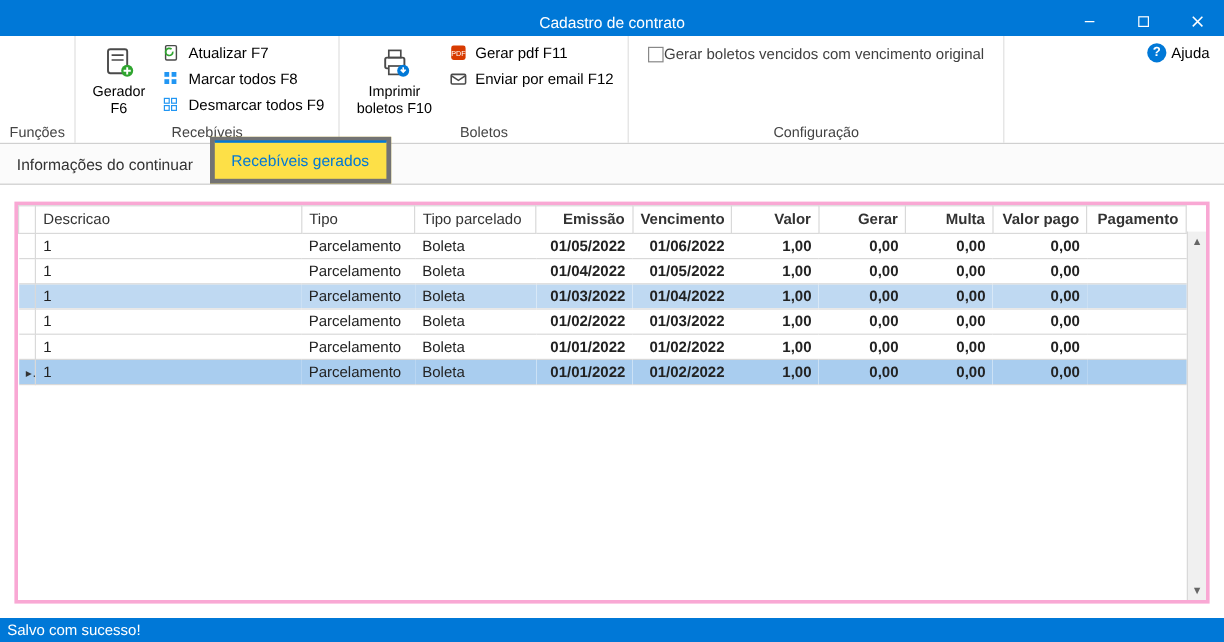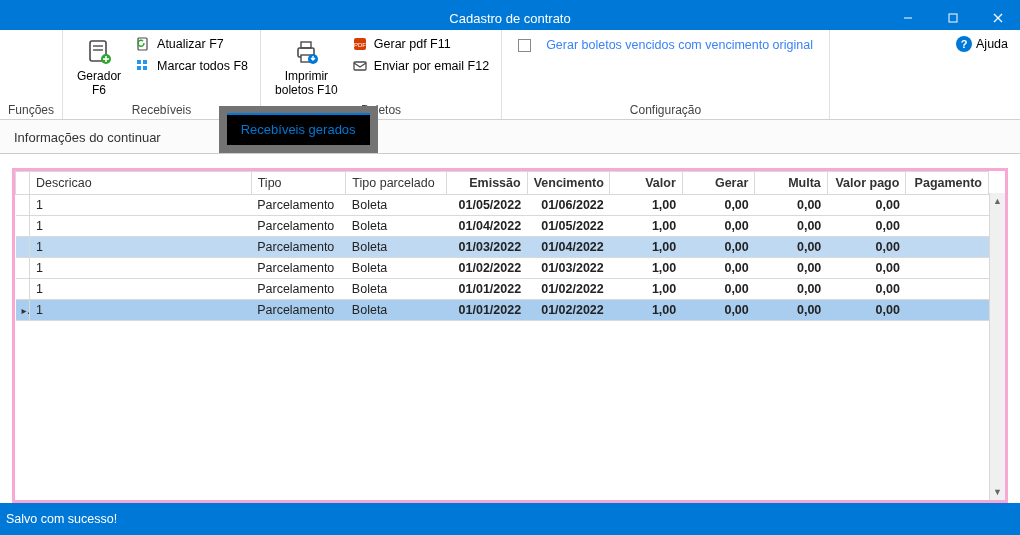--- a/index.html
+++ b/index.html
@@ -51,35 +51,34 @@
   }
   .small-btn .icon-sm { width:16px; height:16px; display:flex; align-items:center; justify-content:center;}
 
   .ajuda-area { margin-left:auto; display:flex; align-items:flex-start; padding:6px 12px 0 12px; }
   .ajuda { display:flex; align-items:center; gap:4px; font-size:12.5px; }
   .ajuda-icon {
     width:16px; height:16px; border-radius:50%; background:#0078d7; color:#fff;
     display:flex; align-items:center; justify-content:center; font-size:11px; font-weight:bold;
   }
 
-  .config-check { display:flex; align-items:center; gap:15px; padding:4px 8px; font-size:12.5px; color:#3b82f6;}
+  .config-check { display:flex; align-items:center; gap:0; padding:4px 8px; font-size:12.5px; color:#404040;}
   .checkbox-box { width:13px; height:13px; border:1px solid #888; background:#fff;}
 
   
   .tab-strip {
     display:flex; align-items:flex-end; height:34px; border-bottom:1px solid #ccc;
     background:#fbfbfb;
   }
   .tab {
     padding: 8px 14px; font-size:13px; color:#333;
   }
   .tab.highlighted {
-    border: 8px solid #737373; color:#0078d7; background:#000000;
+    border: 4px solid #737373; color:#0078d7; background:#fde047;
     position:relative;
-    margin-left:44px;
   }
   .tab.highlighted::before{
     content:""; position:absolute; left:0; right:0; top:-1px; height:2px; background:#0078d7;
   }
   .ribbon + .tab-strip + .grid-wrap, .stack {}
   .stack { display:flex; flex-direction:column; position:absolute; top:30px; left:0; right:0; bottom:20px;}
   .grid-wrap {
     flex:1; position:relative; padding:14px 12px 12px 12px;
   }
   .grid-border {
@@ -107,21 +106,21 @@
   .scroll-track {
     position:absolute; top:22px; right:0; bottom:0; width:16px; background:#f0f0f0;
     border-left:1px solid #d9d9d9;
   }
   .scroll-arrow { position:absolute; left:0; right:0; height:16px; display:flex; align-items:center; justify-content:center; font-size:9px; color:#666; }
   .scroll-arrow.up { top:0;}
   .scroll-arrow.down { bottom:0;}
 
   
   .statusbar {
-    position:absolute; left:0; right:0; bottom:0; height:32px; background:#0078d7;
+    position:absolute; left:0; right:0; bottom:0; height:20px; background:#0078d7;
     color:#fff; font-size:12.5px; display:flex; align-items:center; padding:0 6px;
   }
 </style>
 </head>
 <body>
 
 <div class="titlebar">
   <div class="title">Cadastro de contrato</div>
   <div class="win-controls">
     <div class="win-btn">
@@ -181,20 +180,31 @@
           <div class="small-btn">
             <span class="icon-sm">
               <svg width="16" height="16">
                   <rect x="2" y="2" width="4" height="4" fill="#2196f3"></rect>
                   <rect x="8" y="2" width="4" height="4" fill="#2196f3"></rect>
                   <rect x="2" y="8" width="4" height="4" fill="#2196f3"></rect>
                   <rect x="8" y="8" width="4" height="4" fill="#2196f3"></rect>
                 </svg>
             </span>
             <span>Marcar todos F8</span>
+          </div>
+          <div class="small-btn">
+            <span class="icon-sm">
+              <svg width="16" height="16">
+                  <rect x="2" y="2" width="4" height="4" fill="none" stroke="#2196f3"></rect>
+                  <rect x="8" y="2" width="4" height="4" fill="none" stroke="#2196f3"></rect>
+                  <rect x="2" y="8" width="4" height="4" fill="none" stroke="#2196f3"></rect>
+                  <rect x="8" y="8" width="4" height="4" fill="none" stroke="#2196f3"></rect>
+                </svg>
+            </span>
+            <span>Desmarcar todos F9</span>
           </div>
         </div>
       </div>
       <div class="ribbon-group-caption">Recebíveis</div>
     </div>
 
     <div class="ribbon-group">
       <div class="ribbon-group-body">
         <div class="big-btn">
           <div class="icon-box">

